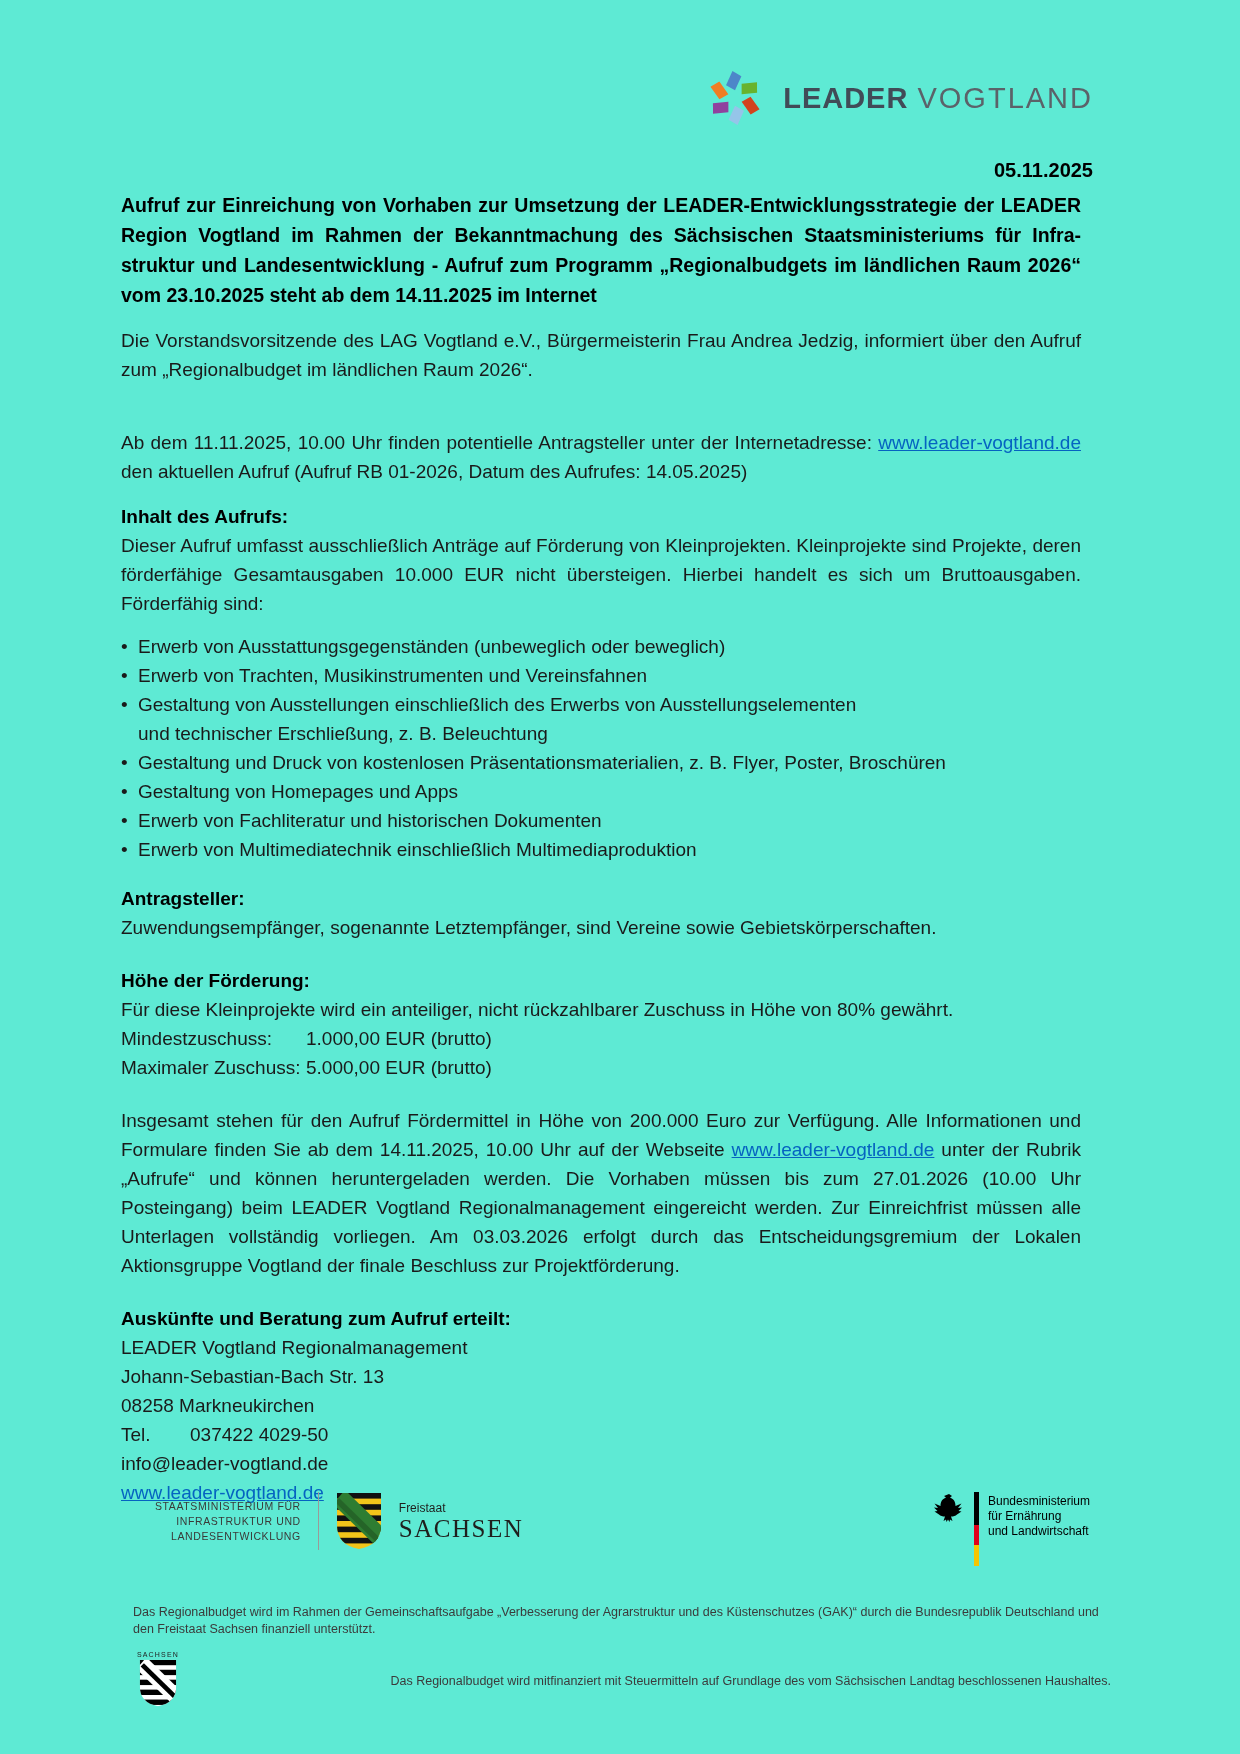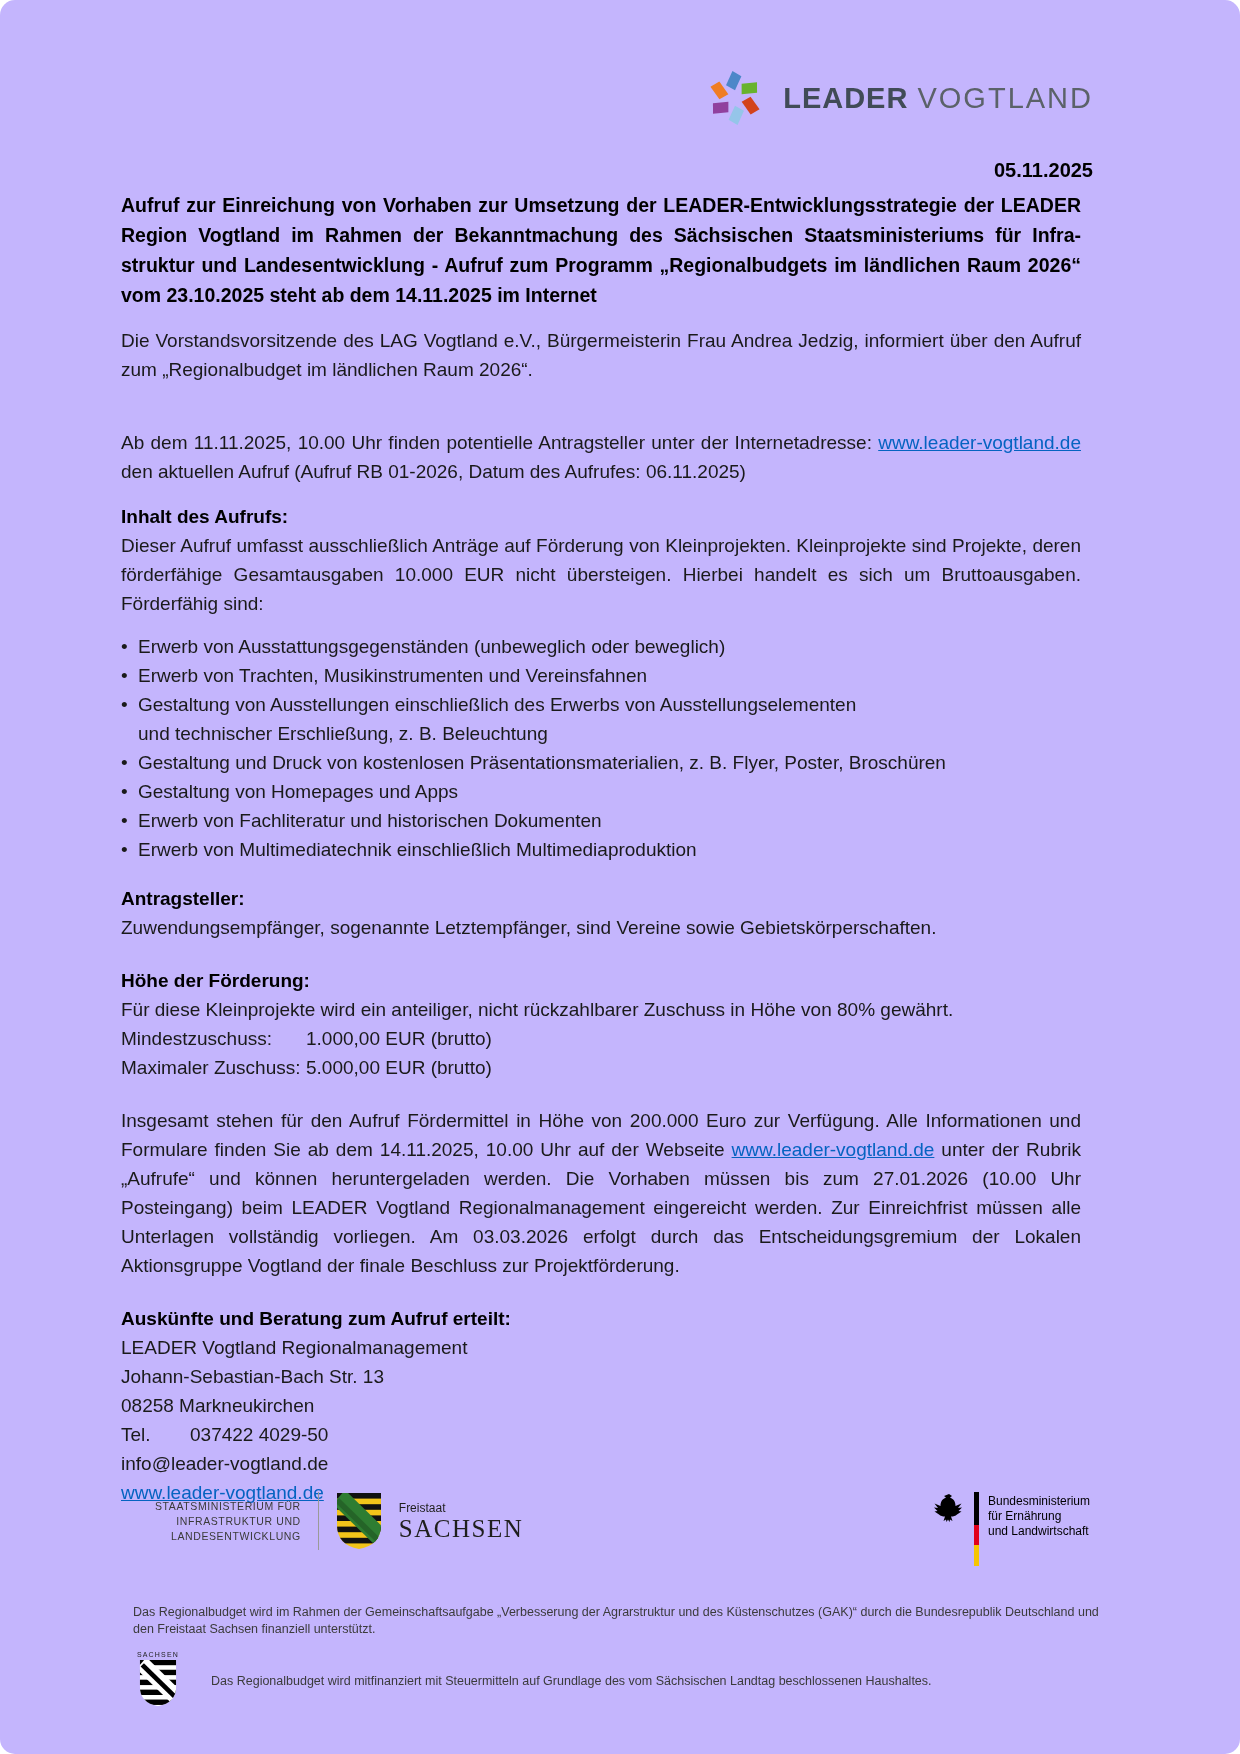--- a/index.html
+++ b/index.html
@@ -1,24 +1,23 @@
 <!DOCTYPE html>
 <html lang="de"><head>
 <meta charset="utf-8">
 <style>
   html,body{margin:0;padding:0;background:#ffffff;}
   .page{
     position:relative;
     width:1240px;height:1754px;
-    background:#c4b5fd;
+    background:#5eead4;
     font-family:"Liberation Sans",sans-serif;
     color:#1a1a1a;
     font-size:19px;line-height:29px;
     overflow:hidden;
-    border-radius:15px;
   }
   
   .hdr{position:absolute;top:60px;right:147px;text-align:right;}
   .logo-row{display:flex;align-items:center;justify-content:flex-end;gap:16px;}
   .pinwheel{width:64px;height:76px;}
   .wordmark{font-size:29px;letter-spacing:1px;line-height:29px;white-space:nowrap;}
   .wm-bold{font-weight:bold;color:#414b57;}
   .wm-light{font-weight:normal;color:#5b6269;letter-spacing:2px;}
   .doc-date{margin-top:20px;font-weight:bold;font-size:20px;color:#000;}
   
@@ -58,21 +57,21 @@
   .state-large{font-family:"Liberation Serif",serif;font-size:25px;
     letter-spacing:1.5px;color:#1f1f1d;}
   .bmel{display:flex;align-items:flex-start;gap:9px;}
   .bmel-stripe{width:5px;height:74px;
     background:linear-gradient(to bottom,#000 0%,#000 44%,#e1001a 44%,#e1001a 72%,#f6c500 72%,#f6c500 100%);}
   .bmel-text{font-size:12px;line-height:15px;color:#000;padding-top:2px;}
   
   .disclaimer{position:absolute;top:1604px;left:133px;width:978px;
     font-size:12.5px;line-height:17px;color:#3b3b3b;}
   .disclaimer p{text-align:left;}
-  .disc-row{display:flex;align-items:center;gap:28px;margin-top:12px;}
+  .disc-row{display:flex;align-items:center;gap:36px;margin-top:12px;justify-content:space-between;}
   .mini-sachsen{flex:0 0 50px;text-align:center;}
   .mini-sachsen .mini-label{font-size:7px;letter-spacing:1.2px;color:#222;line-height:9px;}
 </style>
 </head>
 <body>
 
 <div class="page">
 
   <div class="hdr">
     <div class="logo-row">
@@ -93,21 +92,21 @@
     </div>
     <div class="doc-date">05.11.2025</div>
   </div>
 
   <div class="main">
 
     <div class="h1">Aufruf zur Einreichung von Vorhaben zur Umsetzung der LEADER-Entwicklungsstrategie der LEADER Region Vogtland im Rahmen der Bekanntmachung des Sächsischen Staatsministeriums für Infra­struktur und Landesentwicklung - Aufruf zum Programm „Regionalbudgets im ländlichen Raum 2026“ vom 23.10.2025 steht ab dem 14.11.2025 im Internet</div>
 
     <p class="gap-lg">Die Vorstandsvorsitzende des LAG Vogtland e.V., Bürgermeisterin Frau Andrea Jedzig, informiert über den Aufruf zum „Regionalbudget im ländlichen Raum 2026“.</p>
 
-    <p class="gap-sm"><span>Ab dem 11.11.2025, 10.00 Uhr finden potentielle Antragsteller unter der Internetadresse: </span><a class="link">www.leader-vogtland.de</a><span> den aktuellen Aufruf (Aufruf RB 01-2026, Datum des Aufrufes: 06.11.2025)</span></p>
+    <p class="gap-sm"><span>Ab dem 11.11.2025, 10.00 Uhr finden potentielle Antragsteller unter der Internetadresse: </span><a class="link">www.leader-vogtland.de</a><span> den aktuellen Aufruf (Aufruf RB 01-2026, Datum des Aufrufes: 14.05.2025)</span></p>
 
     <div class="sec-h">Inhalt des Aufrufs:</div>
     <p class="gap-list">Dieser Aufruf umfasst ausschließlich Anträge auf Förderung von Kleinprojekten. Kleinprojekte sind Projekte, deren förderfähige Gesamtausgaben 10.000 EUR nicht übersteigen. Hierbei handelt es sich um Bruttoausgaben. Förderfähig sind:</p>
 
     <ul class="blist">
       <li>
         <span class="marker">•</span>
         <span class="li-text">Erwerb von Ausstattungsgegenständen (unbeweglich oder beweglich)</span>
       </li>
       <li>

